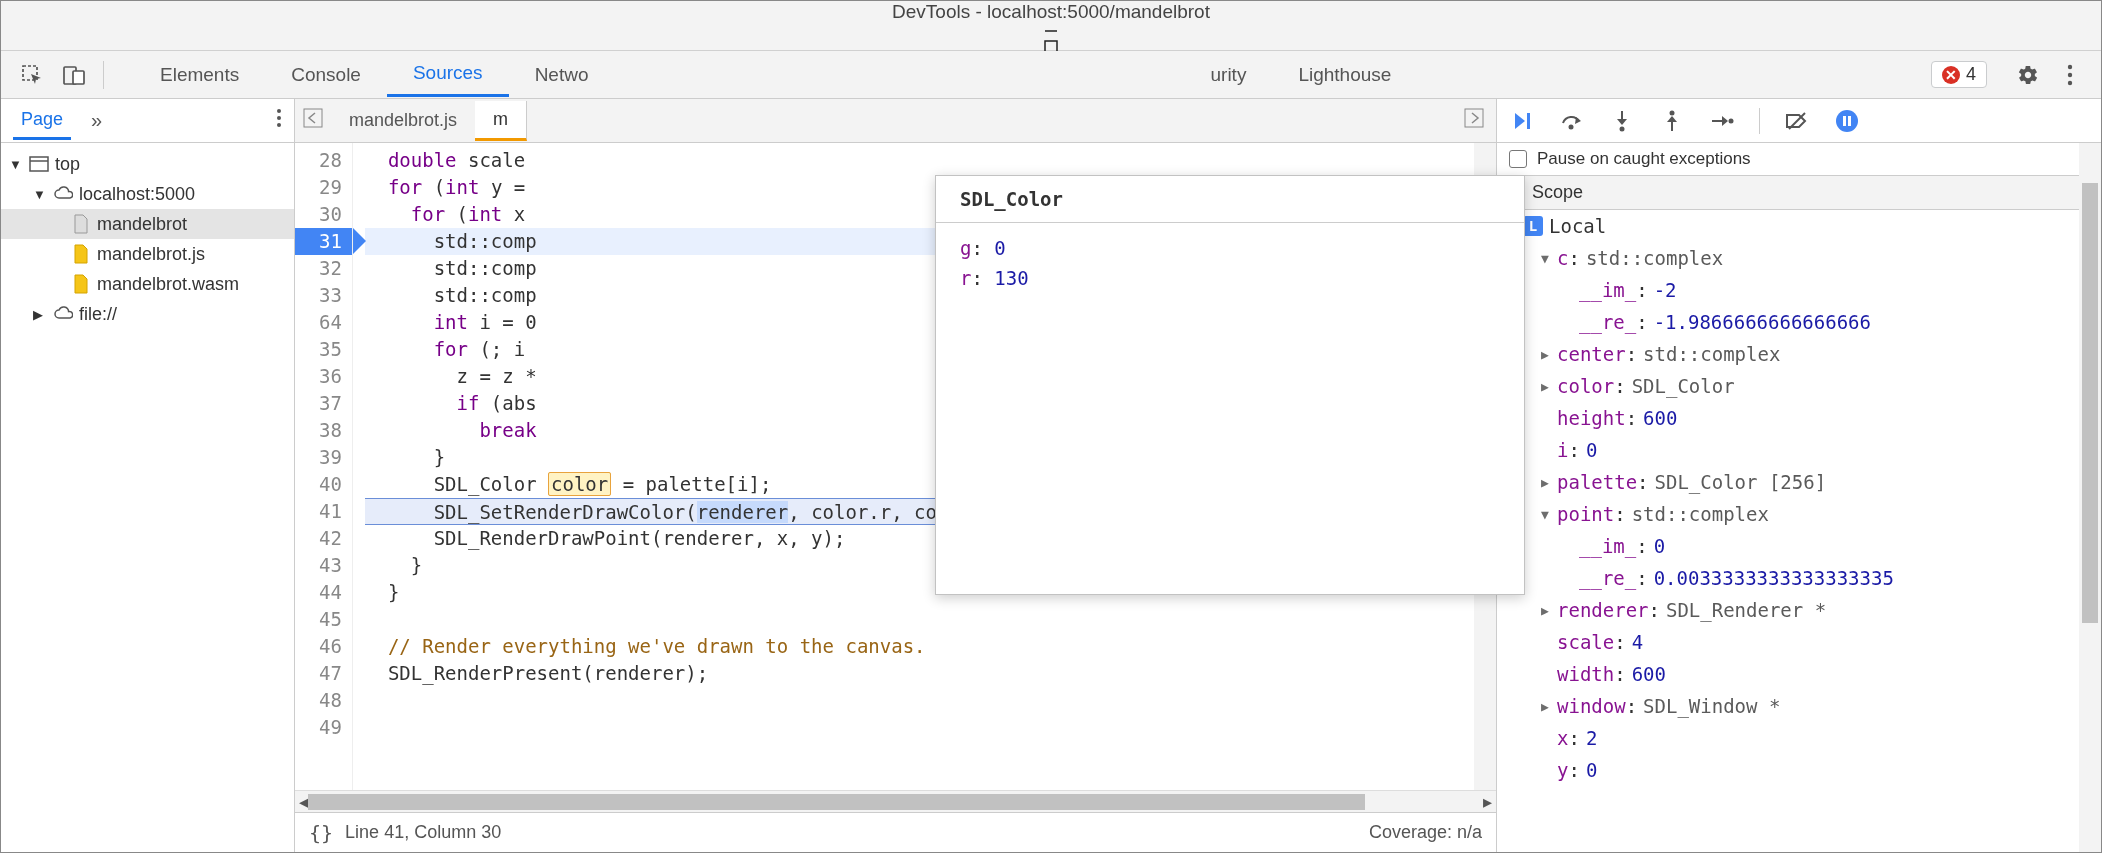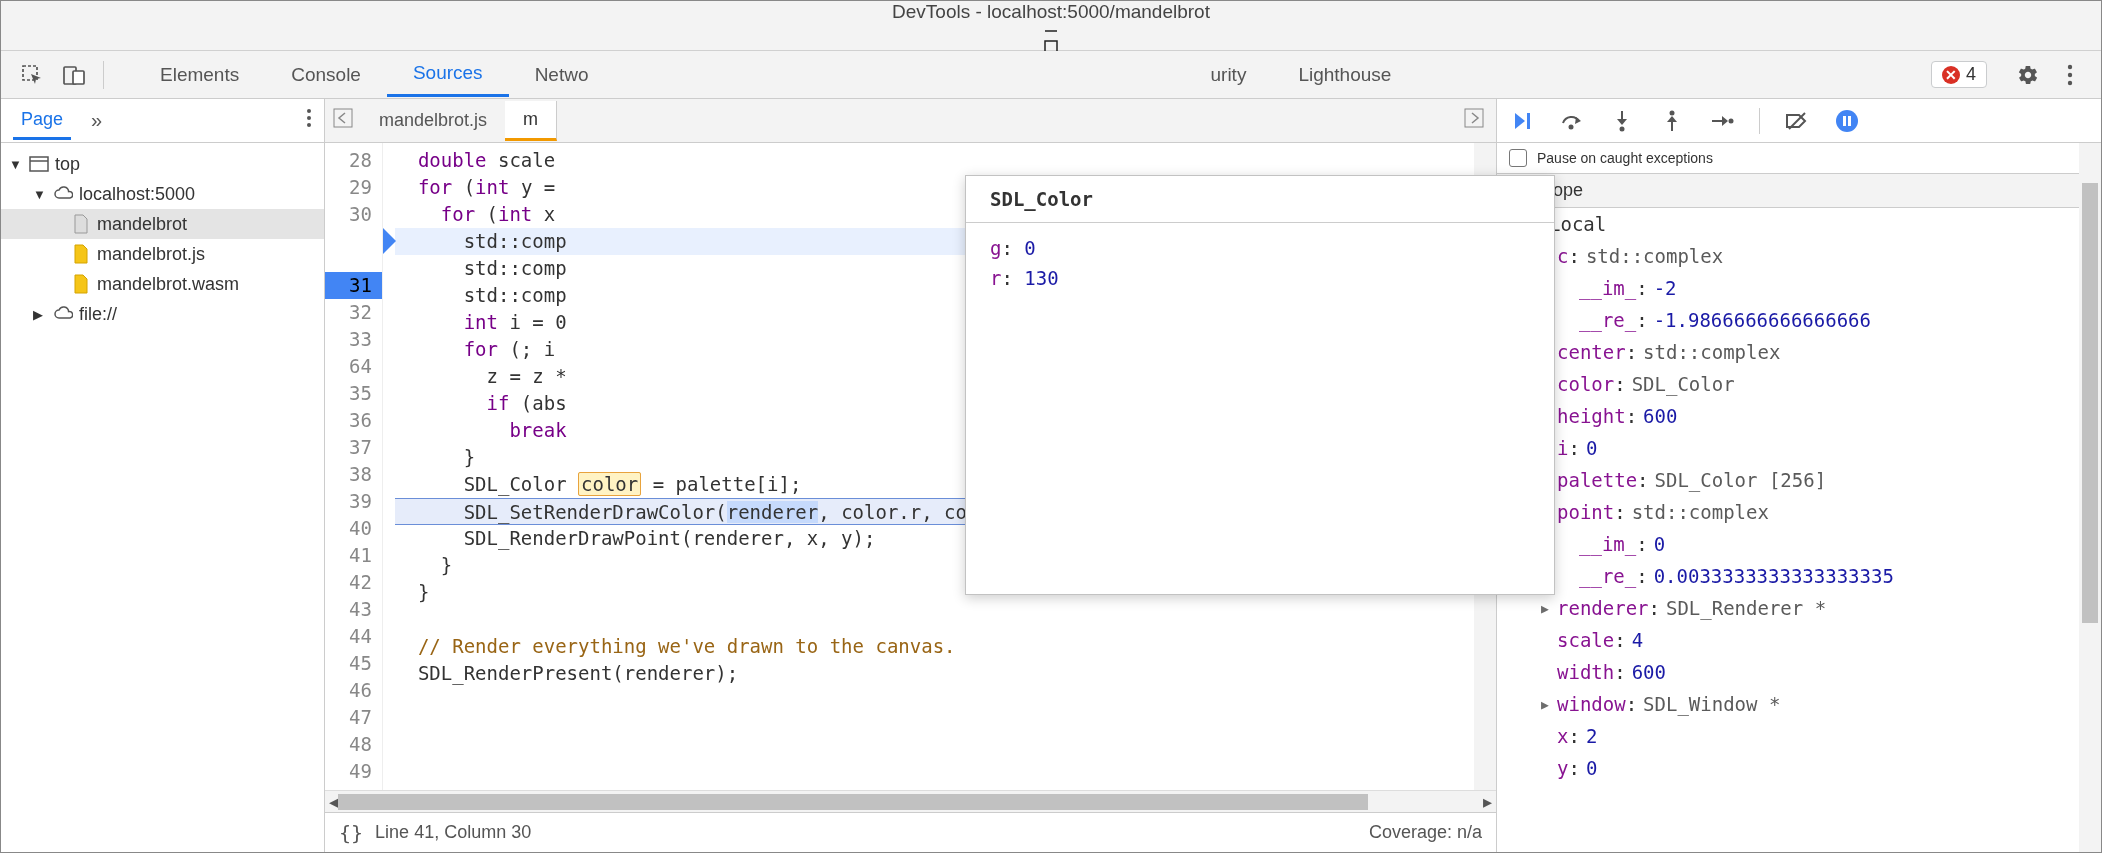--- a/index.html
+++ b/index.html
@@ -80,21 +80,21 @@
   font-size: 14px; font-weight: bold;
 }
 .gearbtn, .dotsbtn { width: 34px; height: 34px; display: flex;align-items:center;justify-content:center; color:#555; margin-left:8px;}
 .body {
   flex: 1;
   display: flex;
   min-height: 0;
 }
 
 .nav-panel {
-  width: 324px;
+  width: 294px;
   border-right: 1px solid #ccc;
   display: flex; flex-direction: column;
   background: #fff;
 }
 .nav-header {
   height: 44px;
   display: flex; align-items: center;
   padding: 0 12px;
   border-bottom: 1px solid #ccc;
 }
@@ -158,21 +158,21 @@
   width: 58px;
   background: #fff;
   text-align: right;
   color: #888;
   padding-top: 4px;
   border-right: 1px solid #eee;
   position: relative;
 }
 .gutter .ln { padding: 0 10px 0 0; height: 27px; line-height: 27px;}
 .gutter .ln.exec {
-  background: #4285f4; color: #000000; margin-top: 44px;
+  background: #4285f4; color: #ffffff;
 }
 .exec-arrow {
   position: absolute;
   left: 58px; width: 0; height: 0;
   border-top: 13px solid transparent;
   border-bottom: 13px solid transparent;
   border-left: 13px solid #4285f4;
   z-index: 2;
 }
 .code-lines {
@@ -240,21 +240,21 @@
   padding: 0 12px; gap: 24px;
 }
 .dbg-btn { width: 26px; height: 26px; display:flex;align-items:center;justify-content:center; color:#555;}
 .dbg-sep { width: 1px; height: 26px; background:#ccc;}
 .pause-btn-icon {
   width: 22px; height: 22px; border-radius: 50%;
   background: #4285f4; display:flex; align-items:center; justify-content:center;
 }
 .section-row {
   display:flex; align-items:center; padding: 6px 12px;
-  gap: 10px; font-size: 14px;
+  gap: 10px; font-size: 17px;
 }
 .section-header {
   background: #f3f3f3;
   border-top: 1px solid #ccc;
   border-bottom: 1px solid #ccc;
   font-size: 18px;
 }
 .scope-tree {
   flex:1; overflow:auto;
   font-family: "Consolas","Menlo",monospace;

